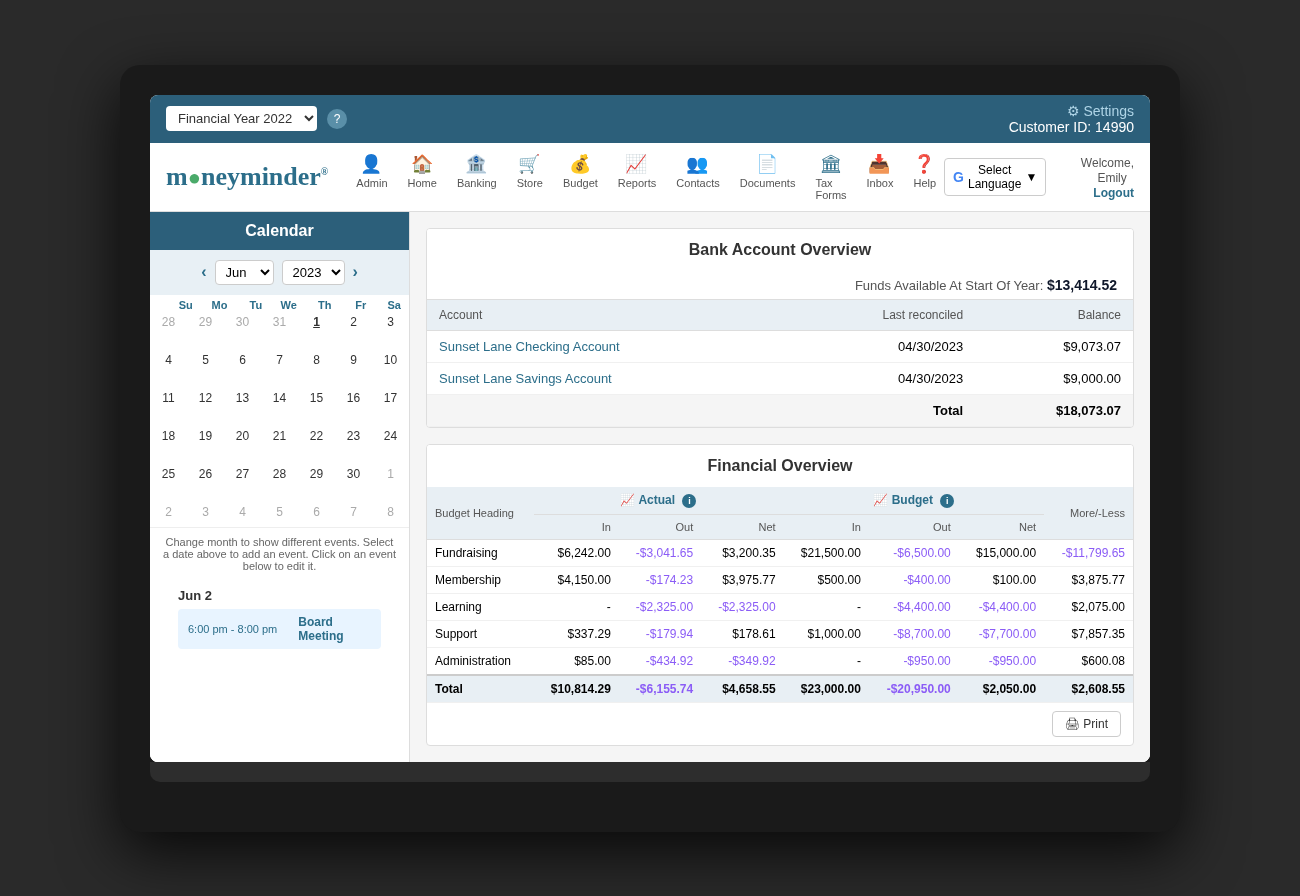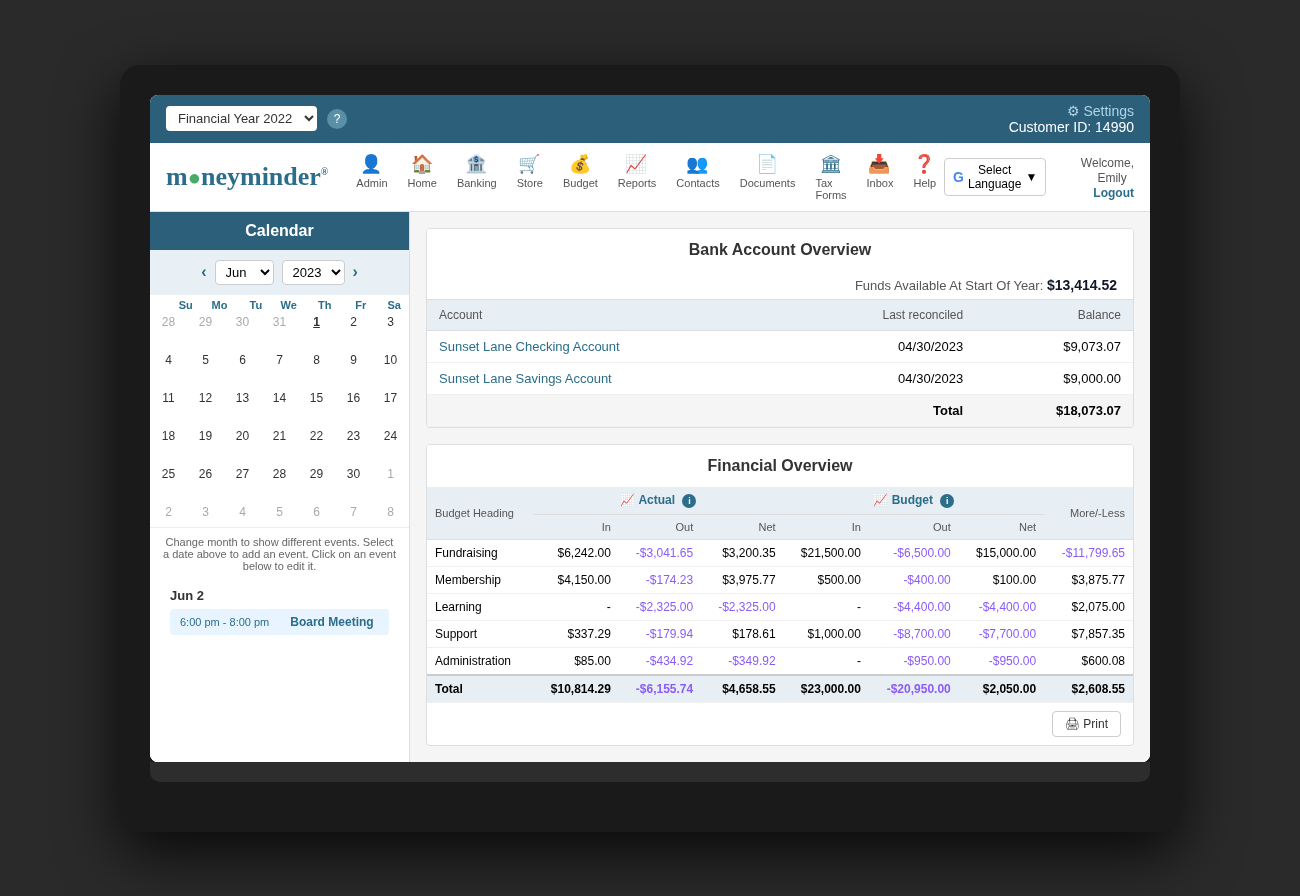--- a/index.html
+++ b/index.html
@@ -172,21 +172,21 @@
       color: #333;
     }
     .cal-day.other-month { color: #aaa; }
     .cal-hint {
       padding: 8px 12px;
       font-size: 11px;
       color: #666;
       text-align: center;
       border-top: 1px solid #eee;
     }
-    .cal-event-section { padding: 8px 20px; }
+    .cal-event-section { padding: 8px 28px; }
     .cal-event-date { font-size: 13px; font-weight: bold; color: #333; margin-bottom: 6px; }
     .cal-event-item {
       display: flex;
       align-items: center;
       gap: 21px;
       background: #e8f4ff;
       padding: 6px 10px;
       border-radius: 4px;
       font-size: 12px;
     }

